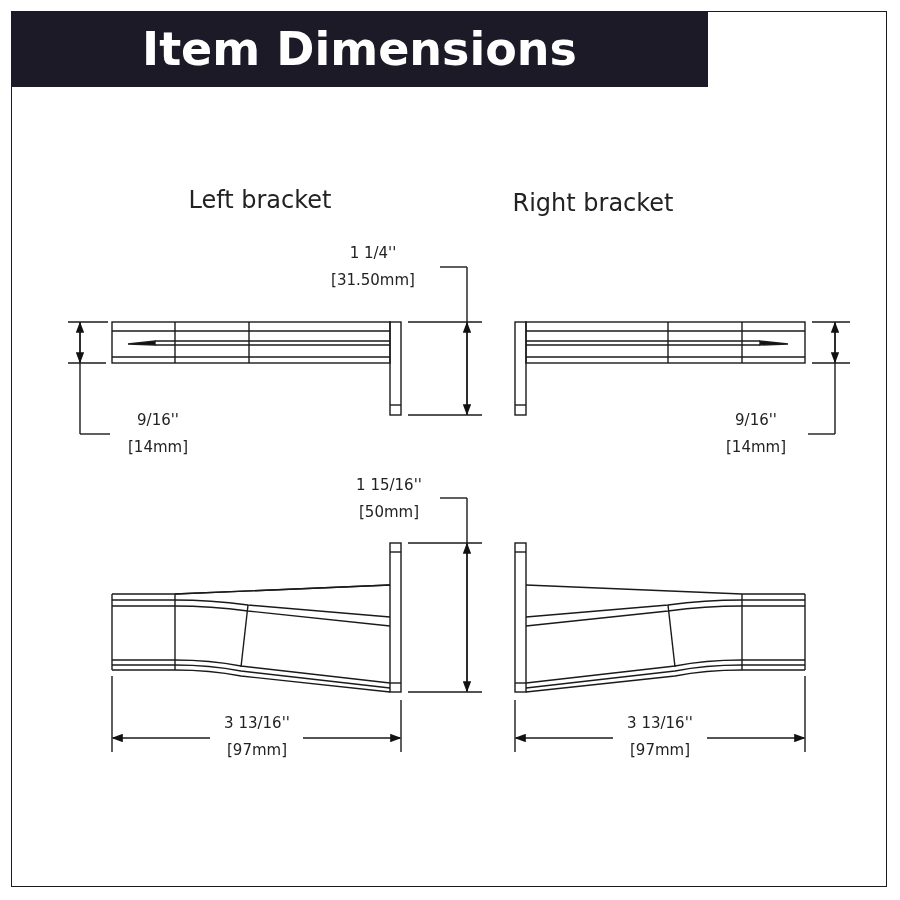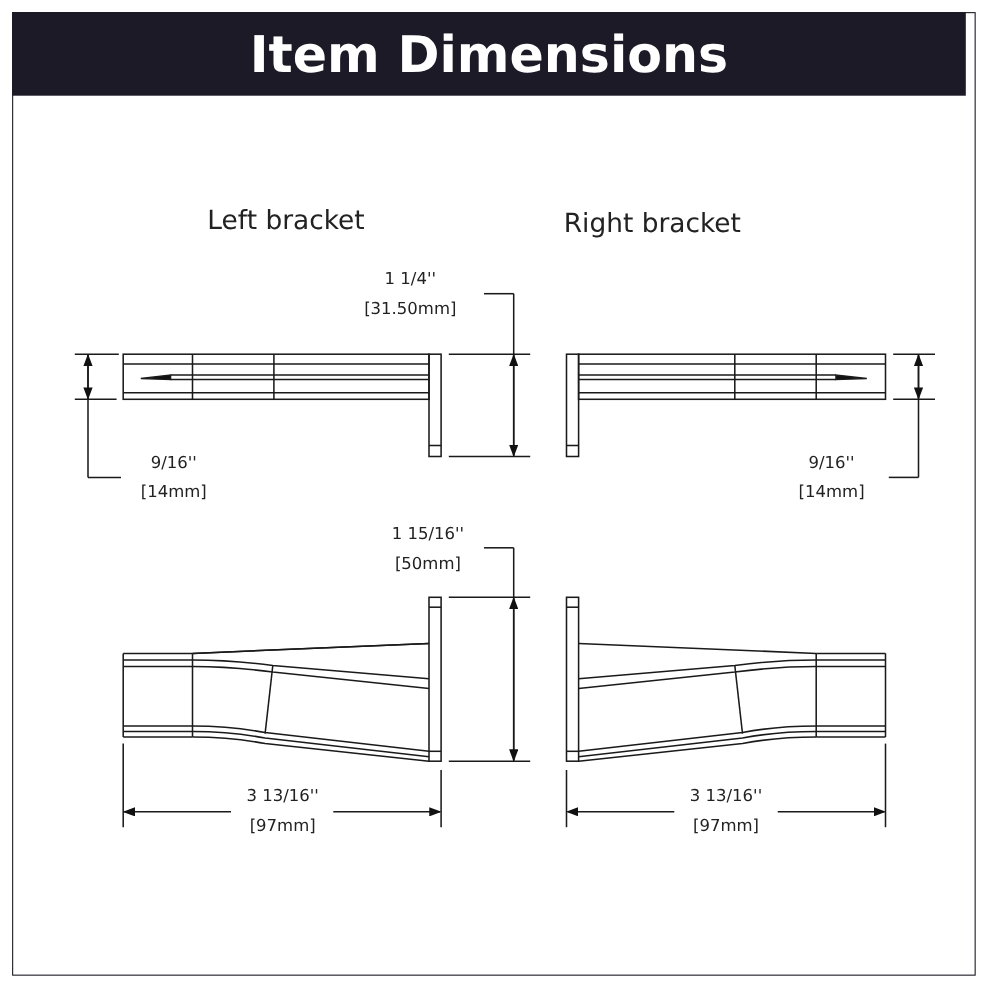--- a/index.html
+++ b/index.html
@@ -1,18 +1,18 @@
 <!DOCTYPE html>
 <html><head>
 <meta charset="utf-8">
 <style>
   html, body { margin: 0; padding: 0; background: #ffffff; }
   body { width: 900px; height: 900px; position: relative; overflow: hidden; font-family: "DejaVu Sans", sans-serif; }
   .frame { position: absolute; left: 11px; top: 11px; width: 876px; height: 876px; border: 1px solid #1a1a24; box-sizing: border-box; }
-  .header { position: absolute; left: 11px; top: 11px; width: 867px; height: 76px; background: #1b1a26; display: flex; align-items: center; justify-content: center; }
+  .header { position: absolute; left: 11px; top: 11px; width: 697px; height: 76px; background: #1b1a26; display: flex; align-items: center; justify-content: center; }
   .header-title { color: #ffffff; font-family: "DejaVu Sans", sans-serif; font-weight: bold; font-size: 46px; letter-spacing: 0px; }
   svg { position: absolute; left: 0; top: 0; }
   .lbl { font-family: "DejaVu Sans", sans-serif; fill: #222; }
 </style>
 </head>
 <body>
 
 <div class="header">
   <span class="header-title">Item Dimensions</span>
 </div>

